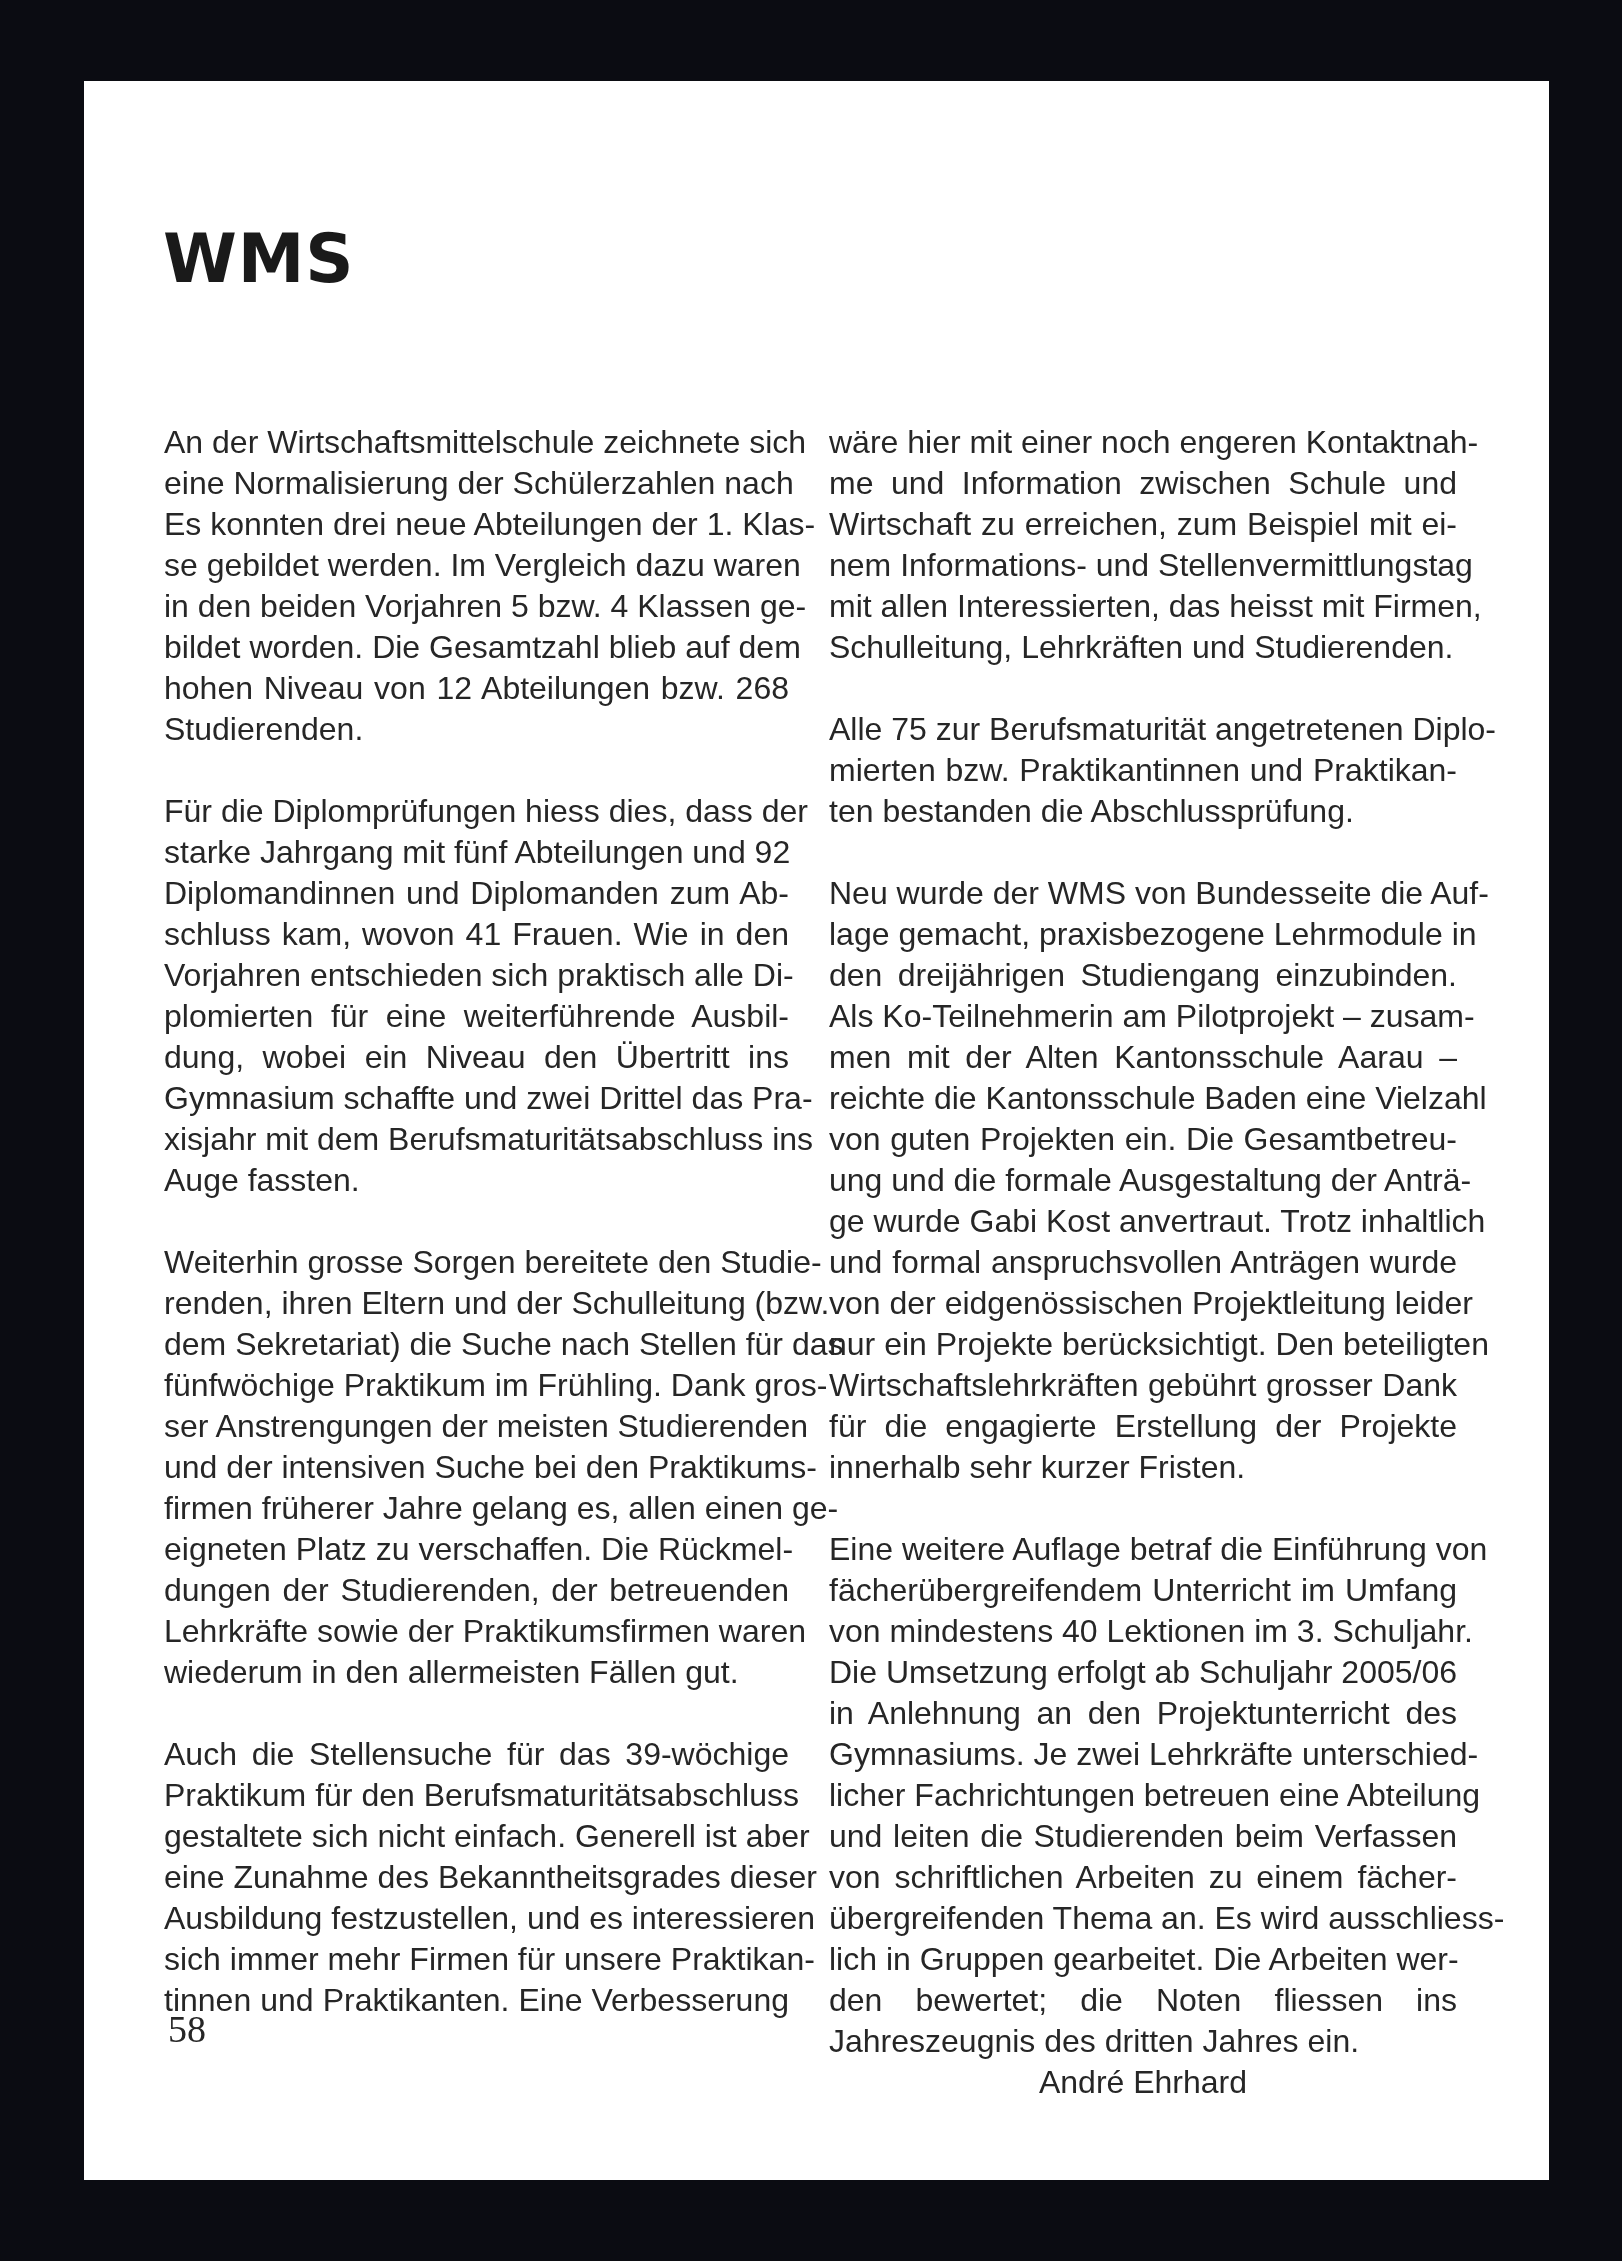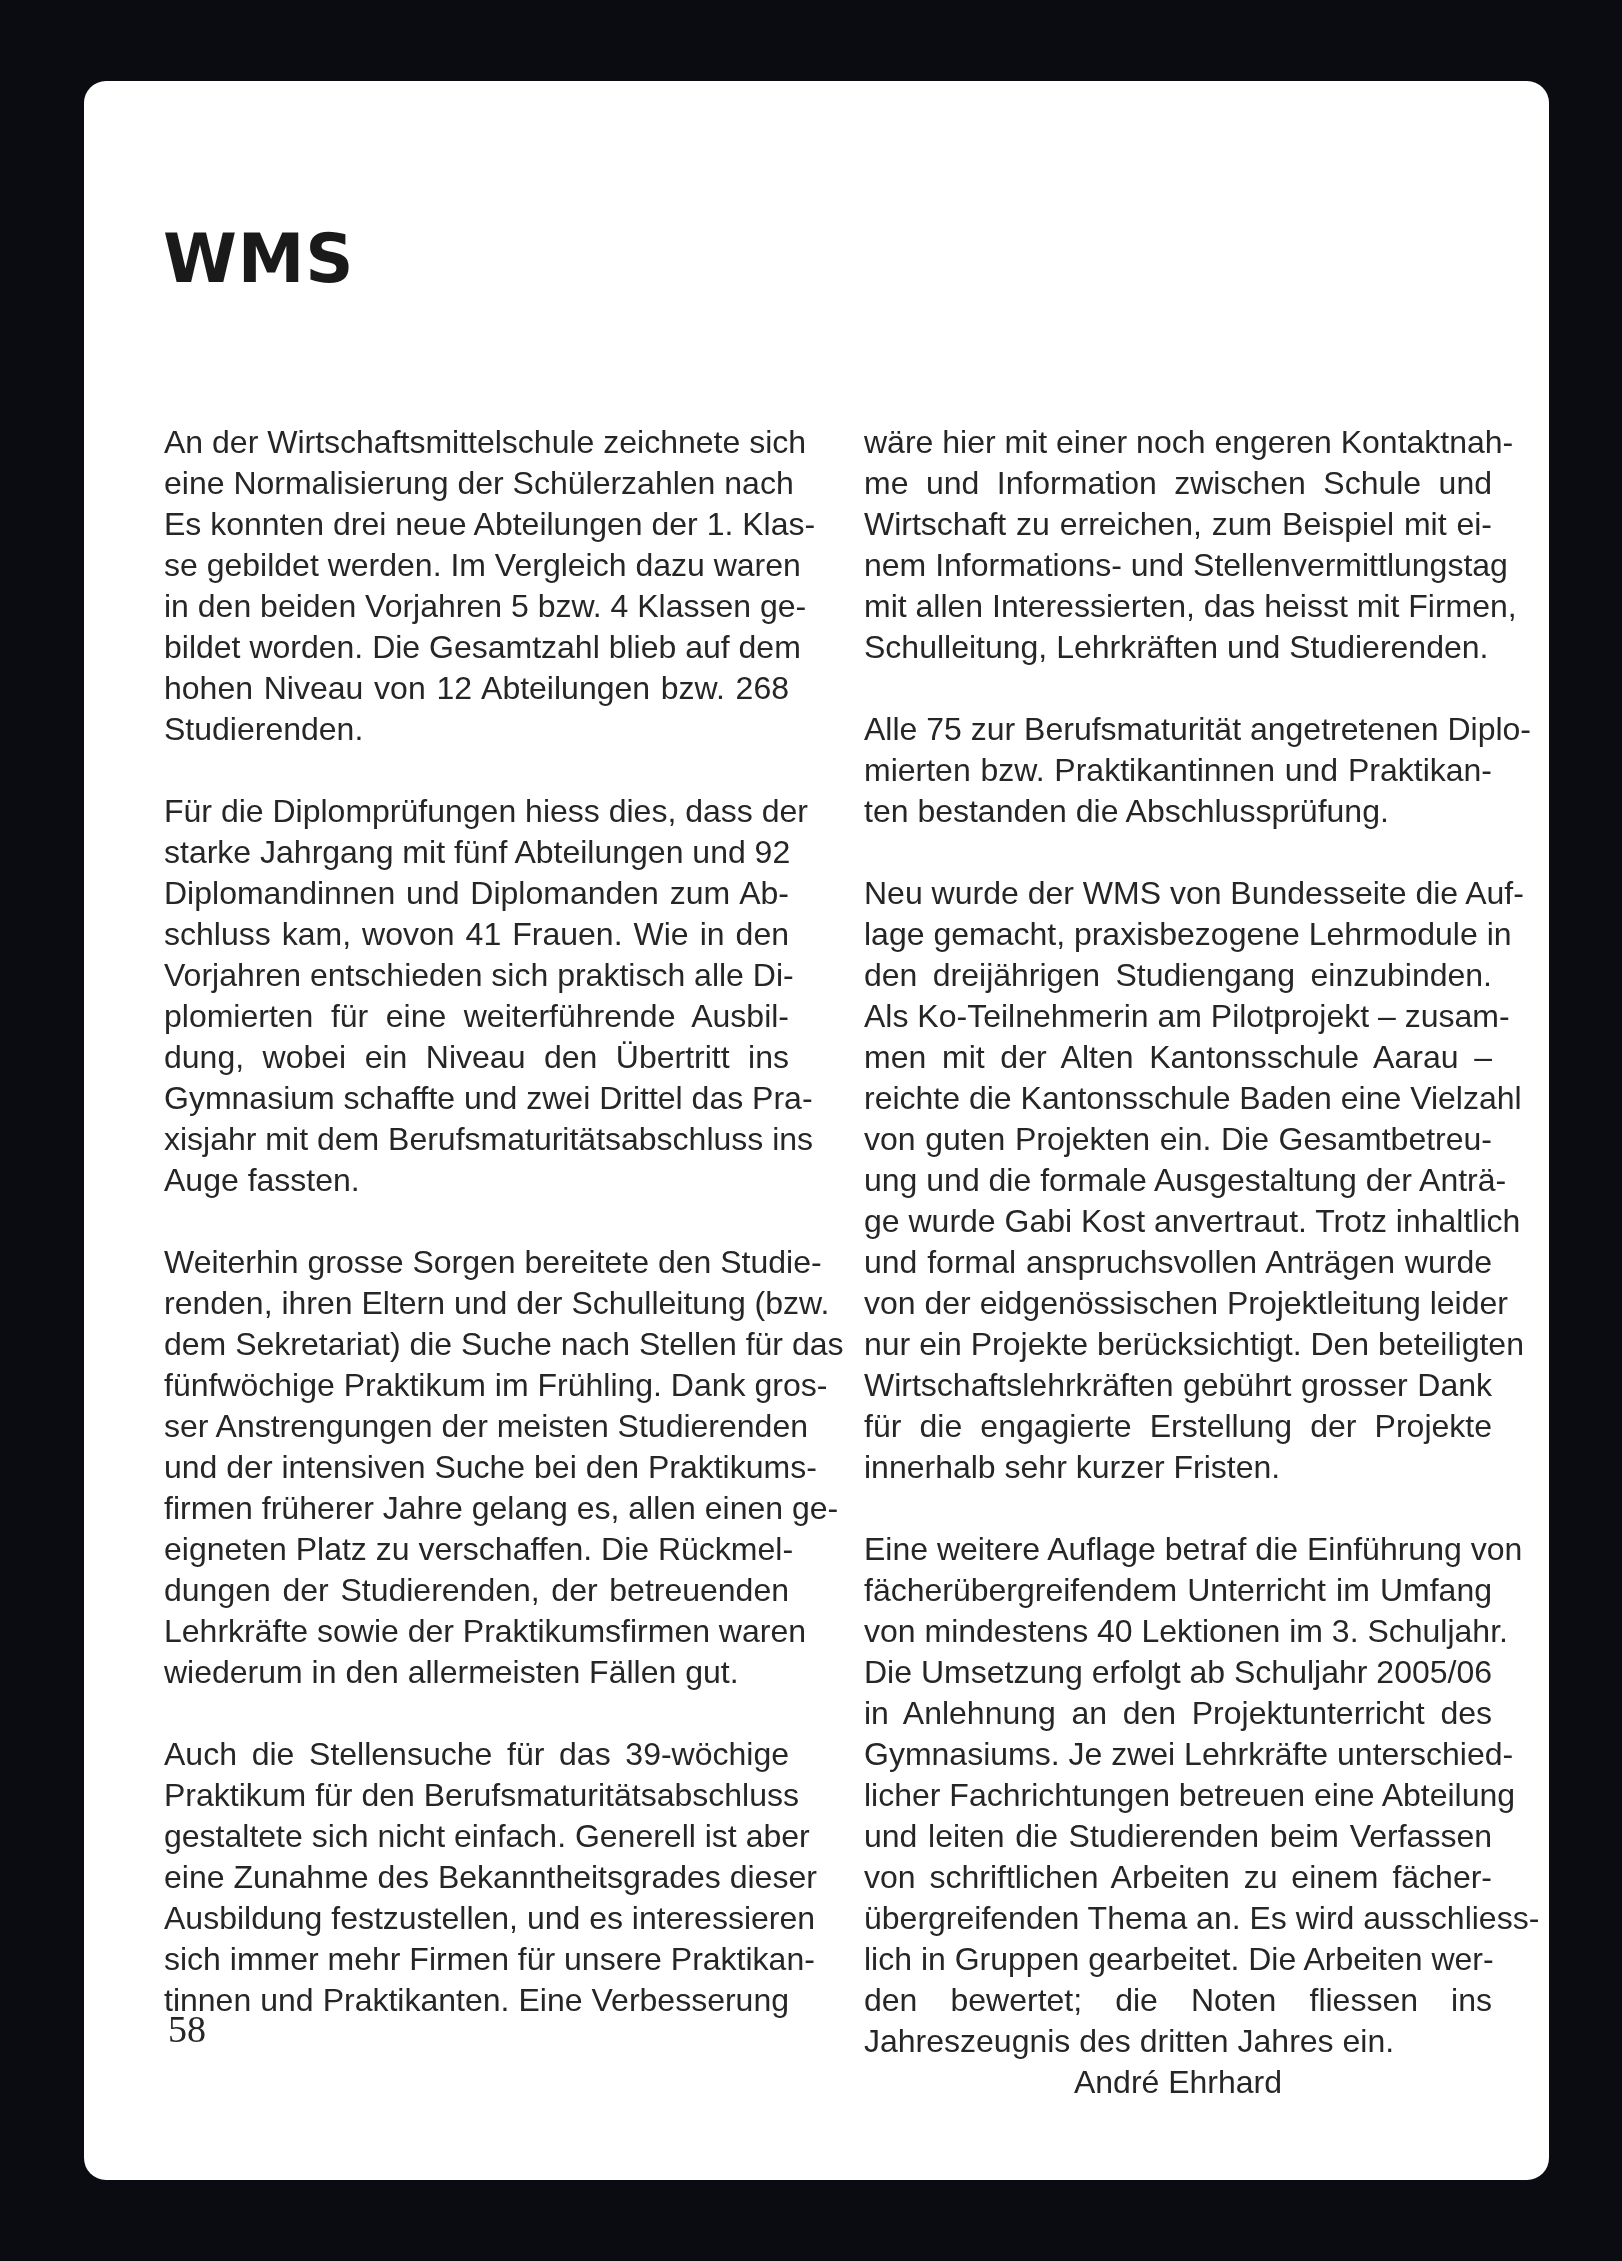--- a/index.html
+++ b/index.html
@@ -10,21 +10,20 @@
     background: #0b0c12;
     overflow: hidden;
   }
   .page {
     position: absolute;
     left: 84px;
     top: 81px;
     width: 1465px;
     height: 2099px;
     background: #ffffff;
-    border-radius: 22px;
   }
   .title {
     position: absolute;
     left: 79px;
     top: 138px;
     margin: 0;
     font-family: "DejaVu Sans", sans-serif;
     font-weight: bold;
     font-size: 67px;
     line-height: 81px;
@@ -33,21 +32,21 @@
   }
   .column {
     position: absolute;
     top: 341px;
     font-family: "Liberation Sans", sans-serif;
     font-size: 32px;
     line-height: 41px;
     color: #262626;
   }
   .col-left  { left: 80px;  width: 625px; }
-  .col-right { left: 780px; width: 628px; }
+  .col-right { left: 745px; width: 628px; }
   .para { margin: 0 0 41px 0; }
   .line {
     display: block;
     white-space: nowrap;
     text-align: justify;
     text-align-last: justify;
     height: 41px;
     overflow: visible;
   }
   .line.last {

